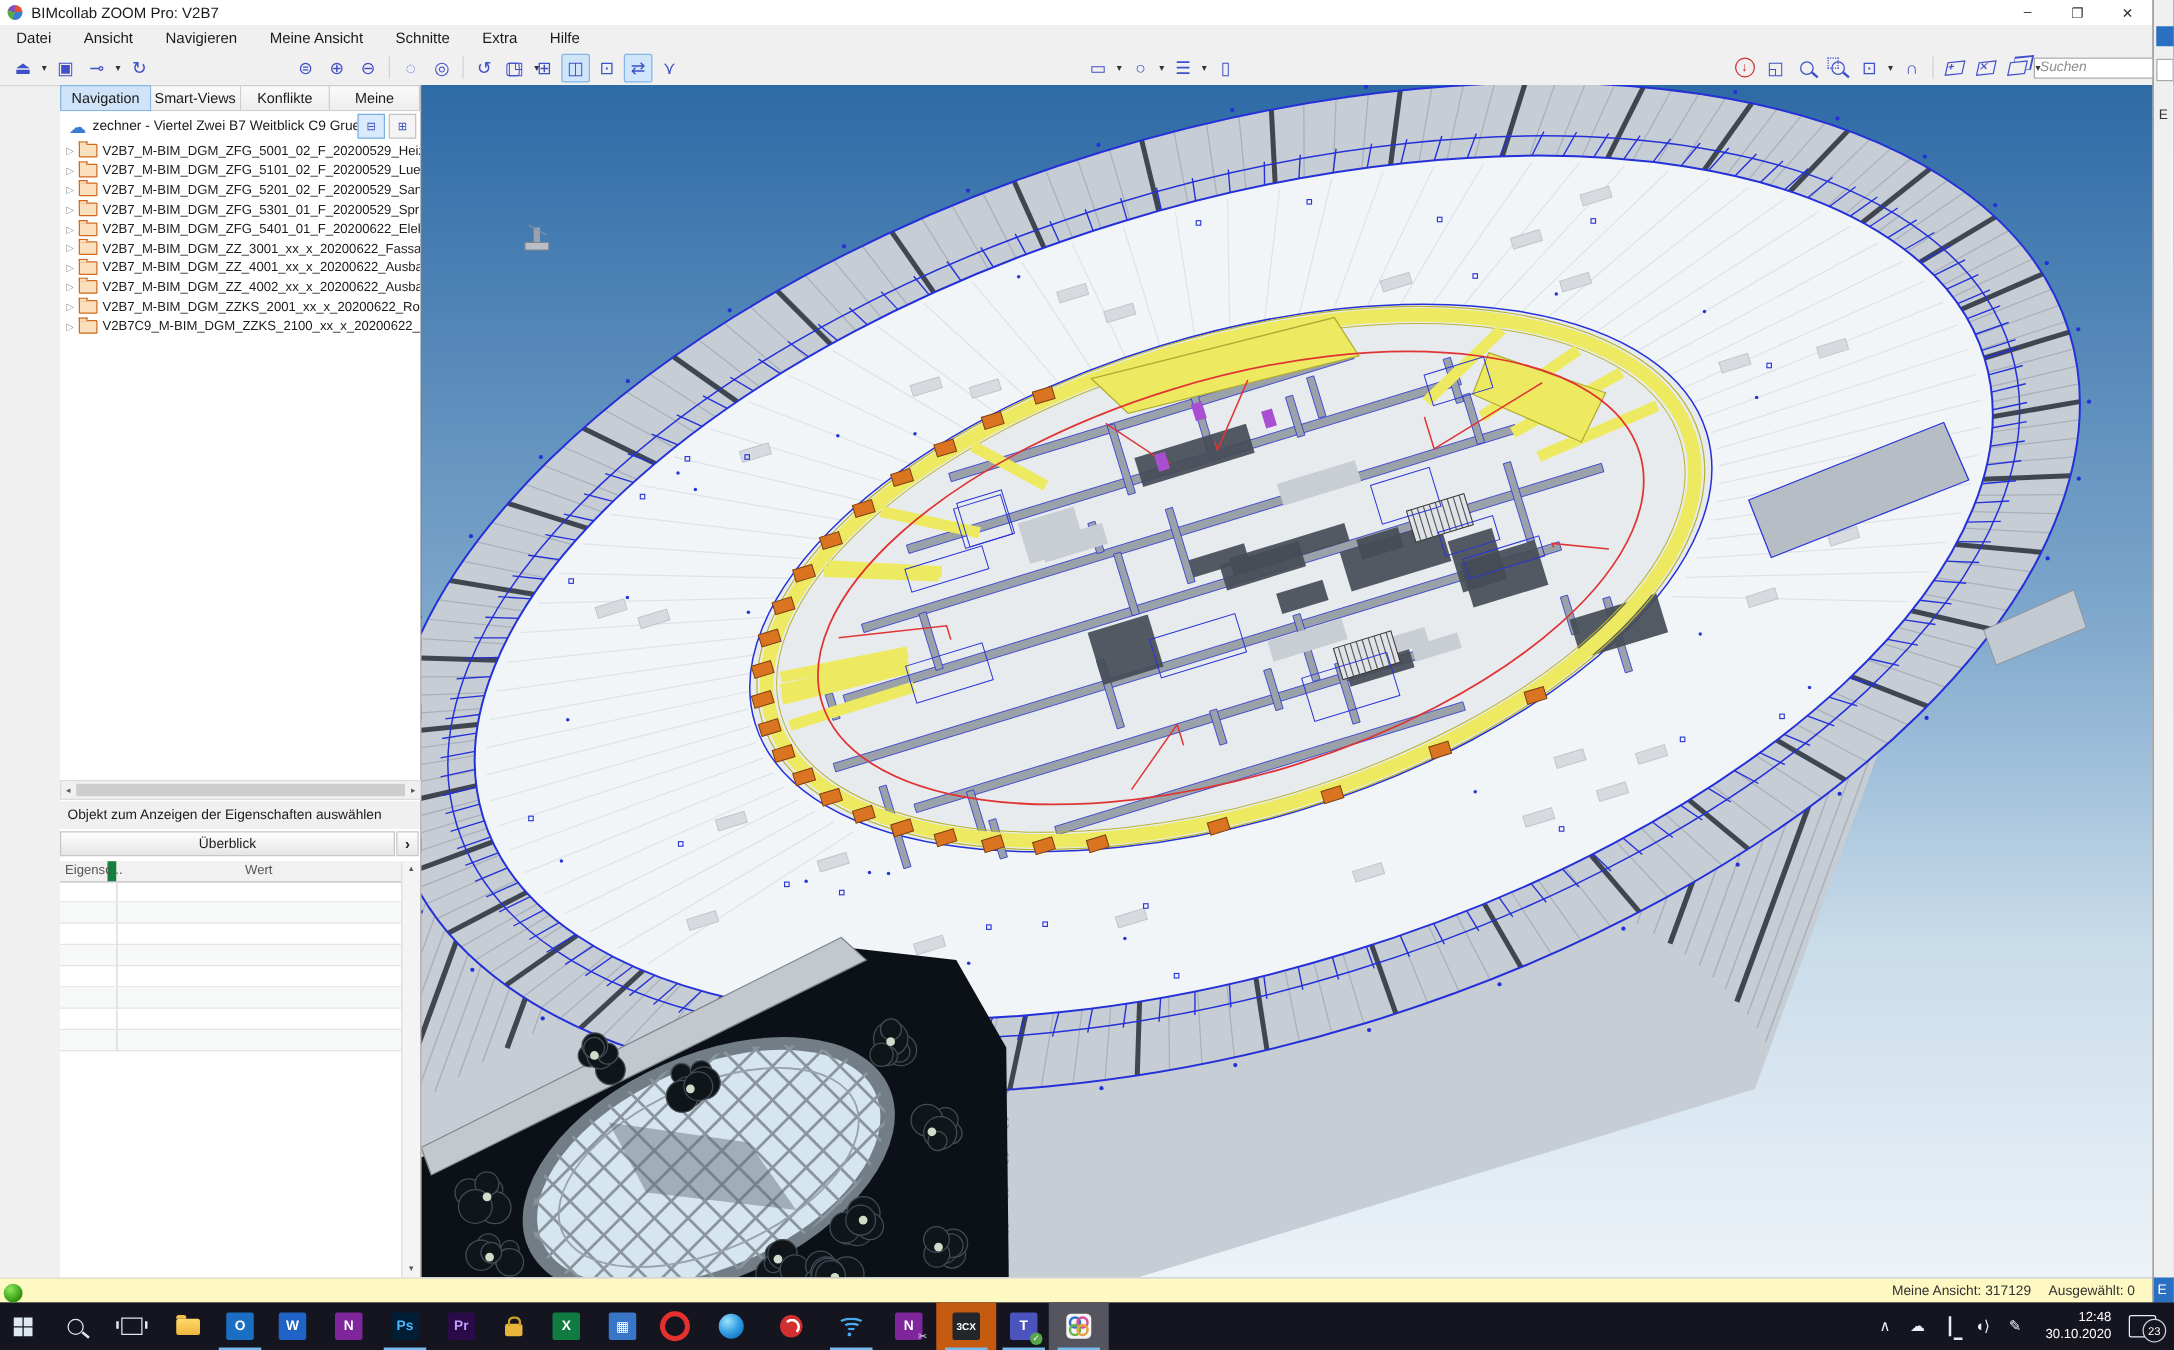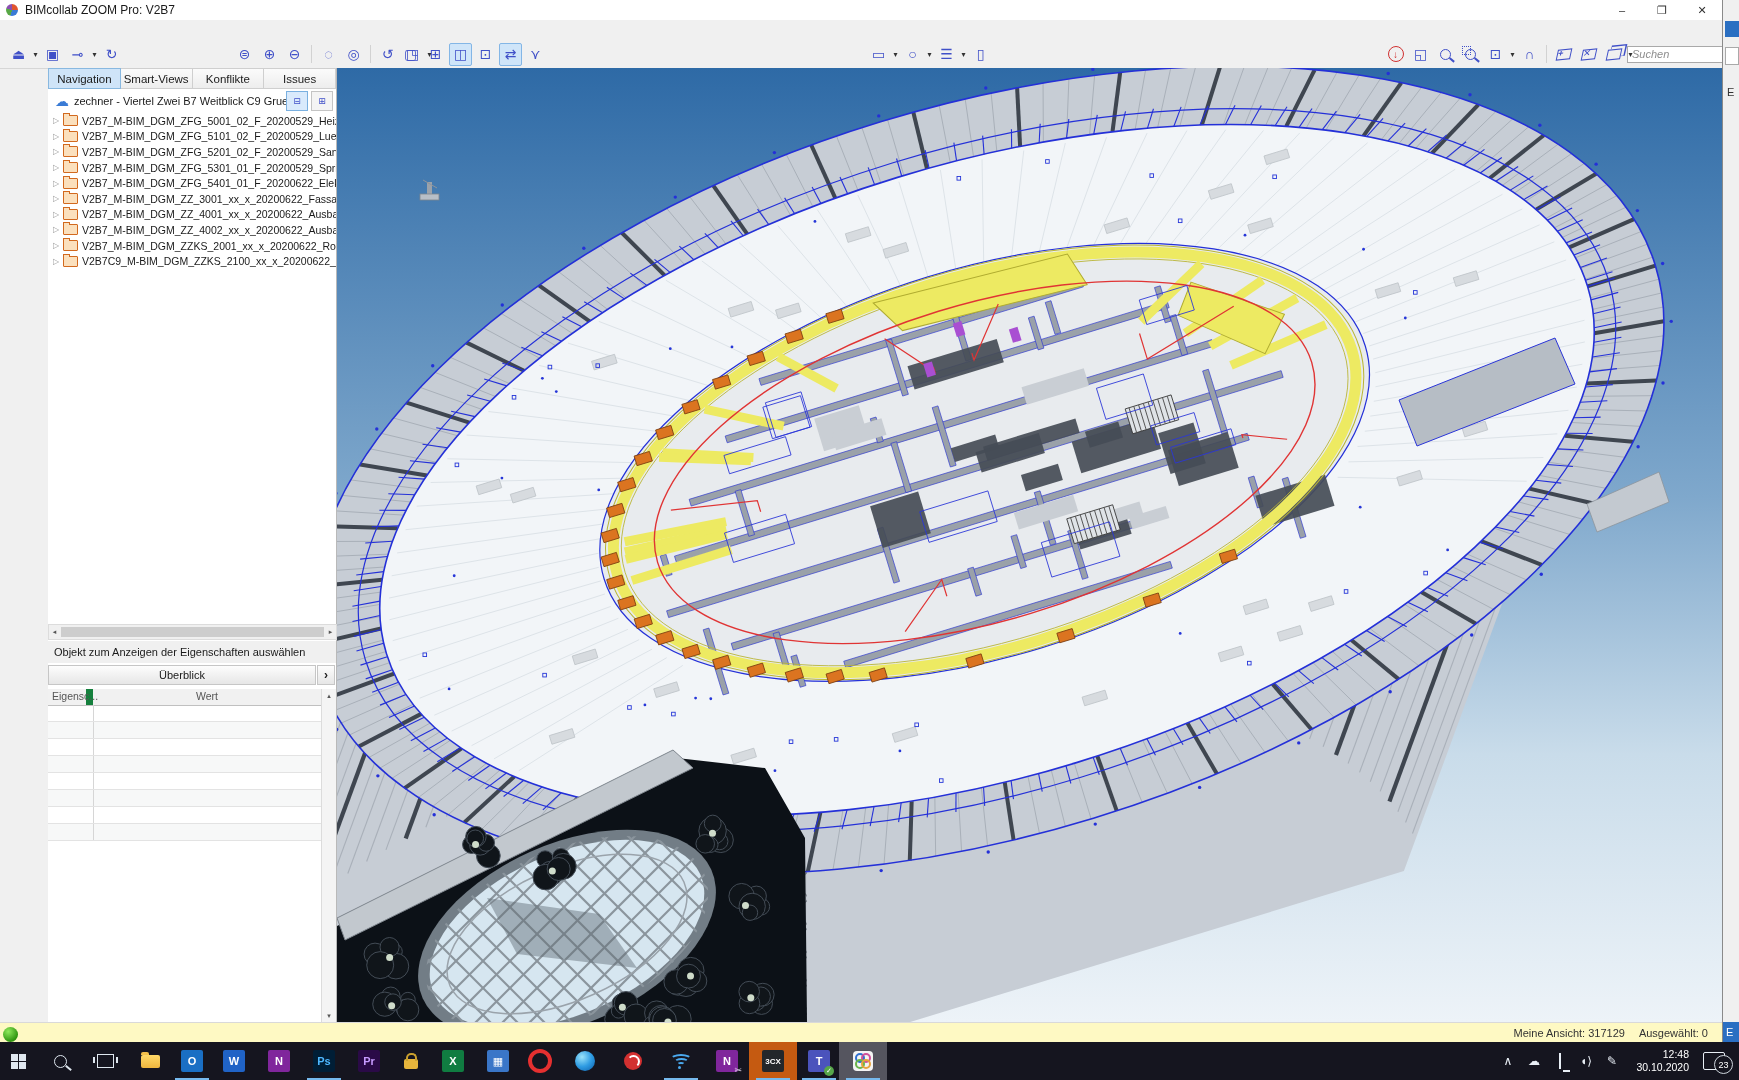--- a/index.html
+++ b/index.html
@@ -167,20 +167,29 @@
   <div class="titlebar">
     <span class="appicon"></span>
     <span>BIMcollab ZOOM Pro: V2B7</span>
     <div class="wctrls">
       <div class="wc">–</div>
       <div class="wc">❐</div>
       <div class="wc">✕</div>
     </div>
   </div>
 
+  <div class="menubar">
+      <div class="menu-item">Datei</div>
+      <div class="menu-item">Ansicht</div>
+      <div class="menu-item">Navigieren</div>
+      <div class="menu-item">Meine Ansicht</div>
+      <div class="menu-item">Schnitte</div>
+      <div class="menu-item">Extra</div>
+      <div class="menu-item">Hilfe</div>
+    </div>
 
   <div class="toolbar">
     <div class="search-wrap">
       <input class="search-input" type="text" placeholder="Suchen" style="">
     </div>
   <div class="tgroup" style="left: 6px;">
         <span class="tbtn">
           <span>⏏</span>
         </span>
         <span class="caret">▾</span>
@@ -297,21 +306,21 @@
         <span class="caret">▾</span>
       </div>
     </div>
 
   <div class="main">
     <div class="sidebar">
       <div class="tabs">
           <div class="tab active">Navigation</div>
           <div class="tab">Smart-Views</div>
           <div class="tab">Konflikte</div>
-          <div class="tab">Issues</div>
+          <div class="tab">Meine</div>
         </div>
       <div class="projrow">
         <span class="cloud">☁</span>
         <span class="projlabel">zechner - Viertel Zwei B7 Weitblick C9 Gruenbl...</span>
         <span class="minibtn pressed">⊟</span>
         <span class="minibtn">⊞</span>
       </div>
       <div class="tree">
           <div class="tree-row">
             <span class="twisty">▷</span>

